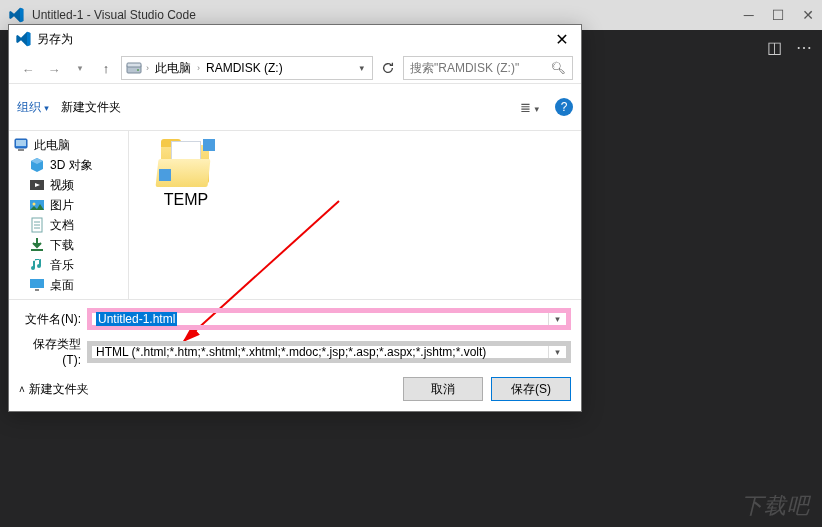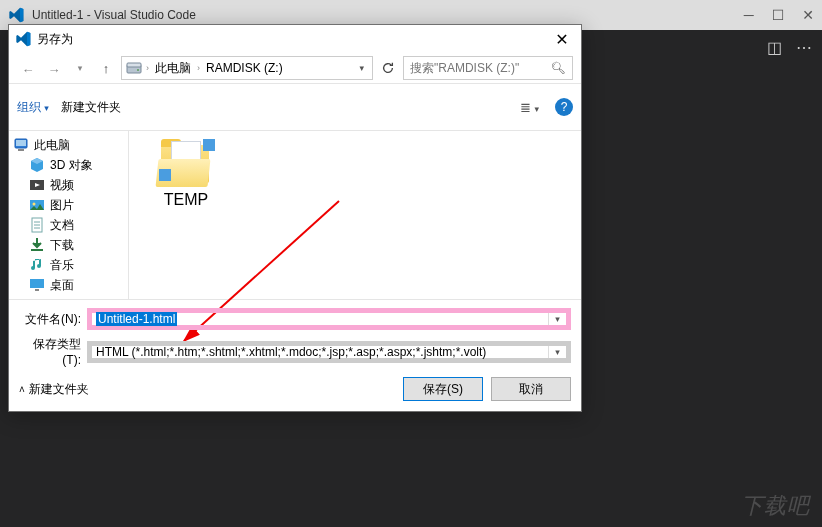--- a/index.html
+++ b/index.html
@@ -251,22 +251,22 @@
         <span>HTML (*.html;*.htm;*.shtml;*.xhtml;*.mdoc;*.jsp;*.asp;*.aspx;*.jshtm;*.volt)</span>
         <span class="dd-btn">▾</span>
       </div>
     </div>
     <div class="dlg-actions">
       <div class="hide-folders">
         <span class="caret">˄</span>
         <span>新建文件夹</span>
       </div>
       <span class="spacer"></span>
+      <div class="btn">
+          <span>取消</span>
+        </div>
       <div class="btn primary">
           <span>保存(S)</span>
         </div>
-      <div class="btn">
-          <span>取消</span>
-        </div>
     </div>
   </div>
 
 </div>
 
 </body></html>

